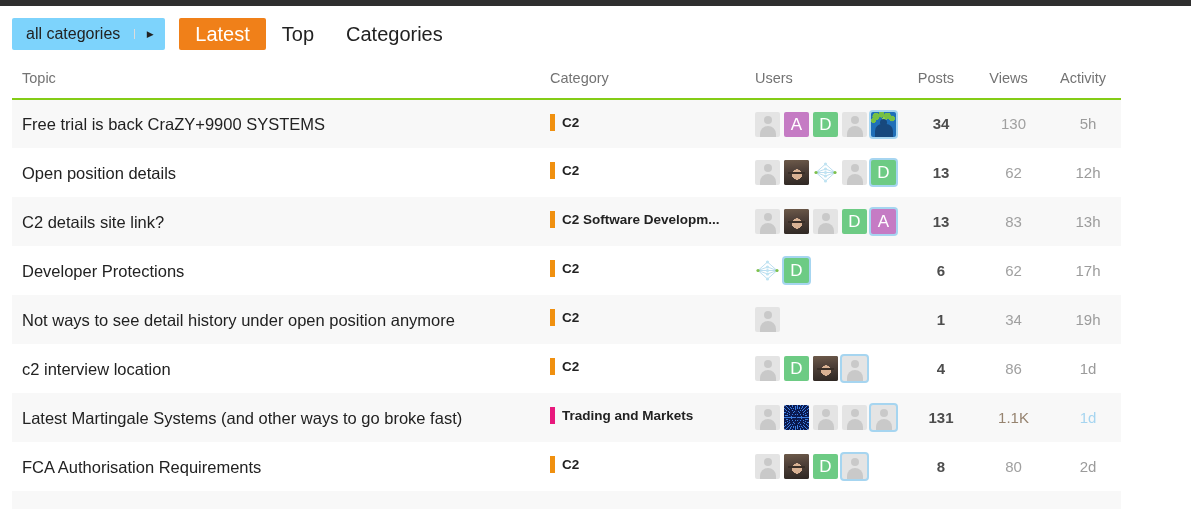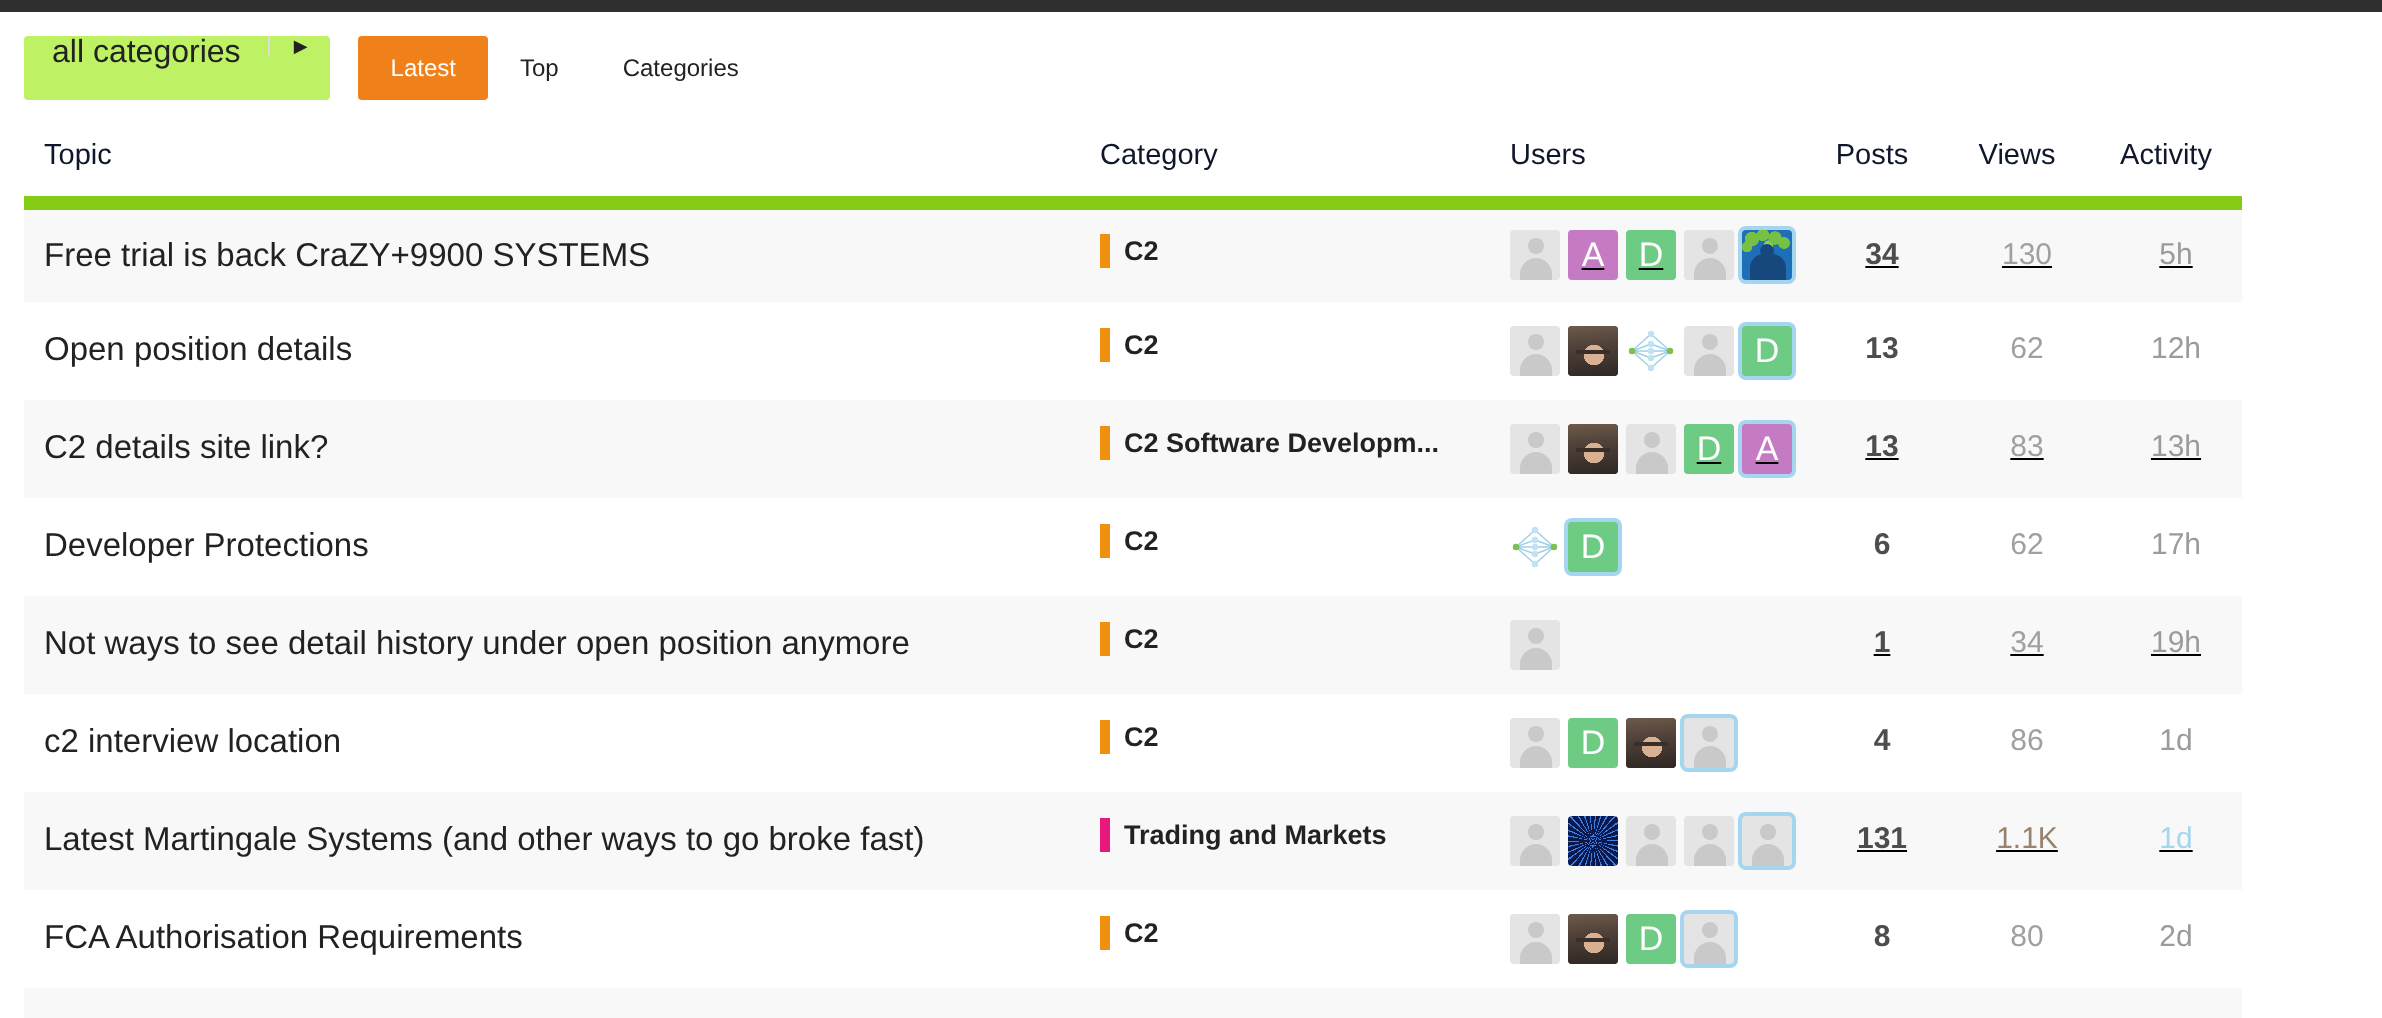--- a/index.html
+++ b/index.html
@@ -26,22 +26,22 @@
   
   #navbar {
     display: flex;
     align-items: center;
     padding: 12px 0 12px 12px;
     height: 32px;
     box-sizing: content-box;
   }
   .cat-dropdown {
     display: flex;
-    align-items: flex-start;
-    background: #bef264;
+    align-items: center;
+    background: #7dd3fc;
     height: 32px;
     border-radius: 2px;
     cursor: pointer;
   }
   .cat-dropdown .cat-label {
     display: flex;
     align-items: center;
     padding: 0 14px;
     font-size: 16px;
     color: #222222;
@@ -54,21 +54,21 @@
     width: 30px;
     border-left: 1px solid #dcdcdc;
     color: #222222;
     font-size: 9px;
   }
   .nav-link {
     display: flex;
     align-items: center;
     height: 32px;
     padding: 0 16px;
-    font-size: 12px;
+    font-size: 20px;
     color: #222222;
     text-decoration: none;
     cursor: pointer;
     border-radius: 2px;
     white-space: nowrap;
   }
   .nav-link.active {
     background: #f08019;
     color: #ffffff;
   }
@@ -77,39 +77,39 @@
   
   #topic-table {
     width: 1109px;
     margin-left: 12px;
     border-collapse: collapse;
     table-layout: fixed;
   }
   #topic-table thead th {
     font-weight: normal;
     font-size: 14.5px;
-    color: #0f172a;
+    color: #737373;
     text-align: left;
     padding: 8px 0 12px 10px;
-    border-bottom: 7px solid #84cc16;
+    border-bottom: 2px solid #84cc16;
     vertical-align: bottom;
   }
   #topic-table thead th.num { text-align: center; padding-left: 0; }
 
   .col-topic   { width: 528px; }
   .col-cat     { width: 205px; }
   .col-users   { width: 155px; }
   .col-posts   { width: 72px; }
   .col-views   { width: 73px; }
   .col-activity{ width: 76px; }
 
   #topic-table tbody tr {
     height: 49px;
   }
-  #topic-table tbody tr.odd { background: #f8f8f8; text-decoration: underline; }
+  #topic-table tbody tr.odd { background: #f8f8f8; }
   #topic-table tbody tr.even { background: #ffffff; }
 
   #topic-table tbody td {
     padding: 0 0 0 10px;
     vertical-align: middle;
   }
   .topic-title {
     font-size: 16.5px;
     color: #222222;
     text-decoration: none;

